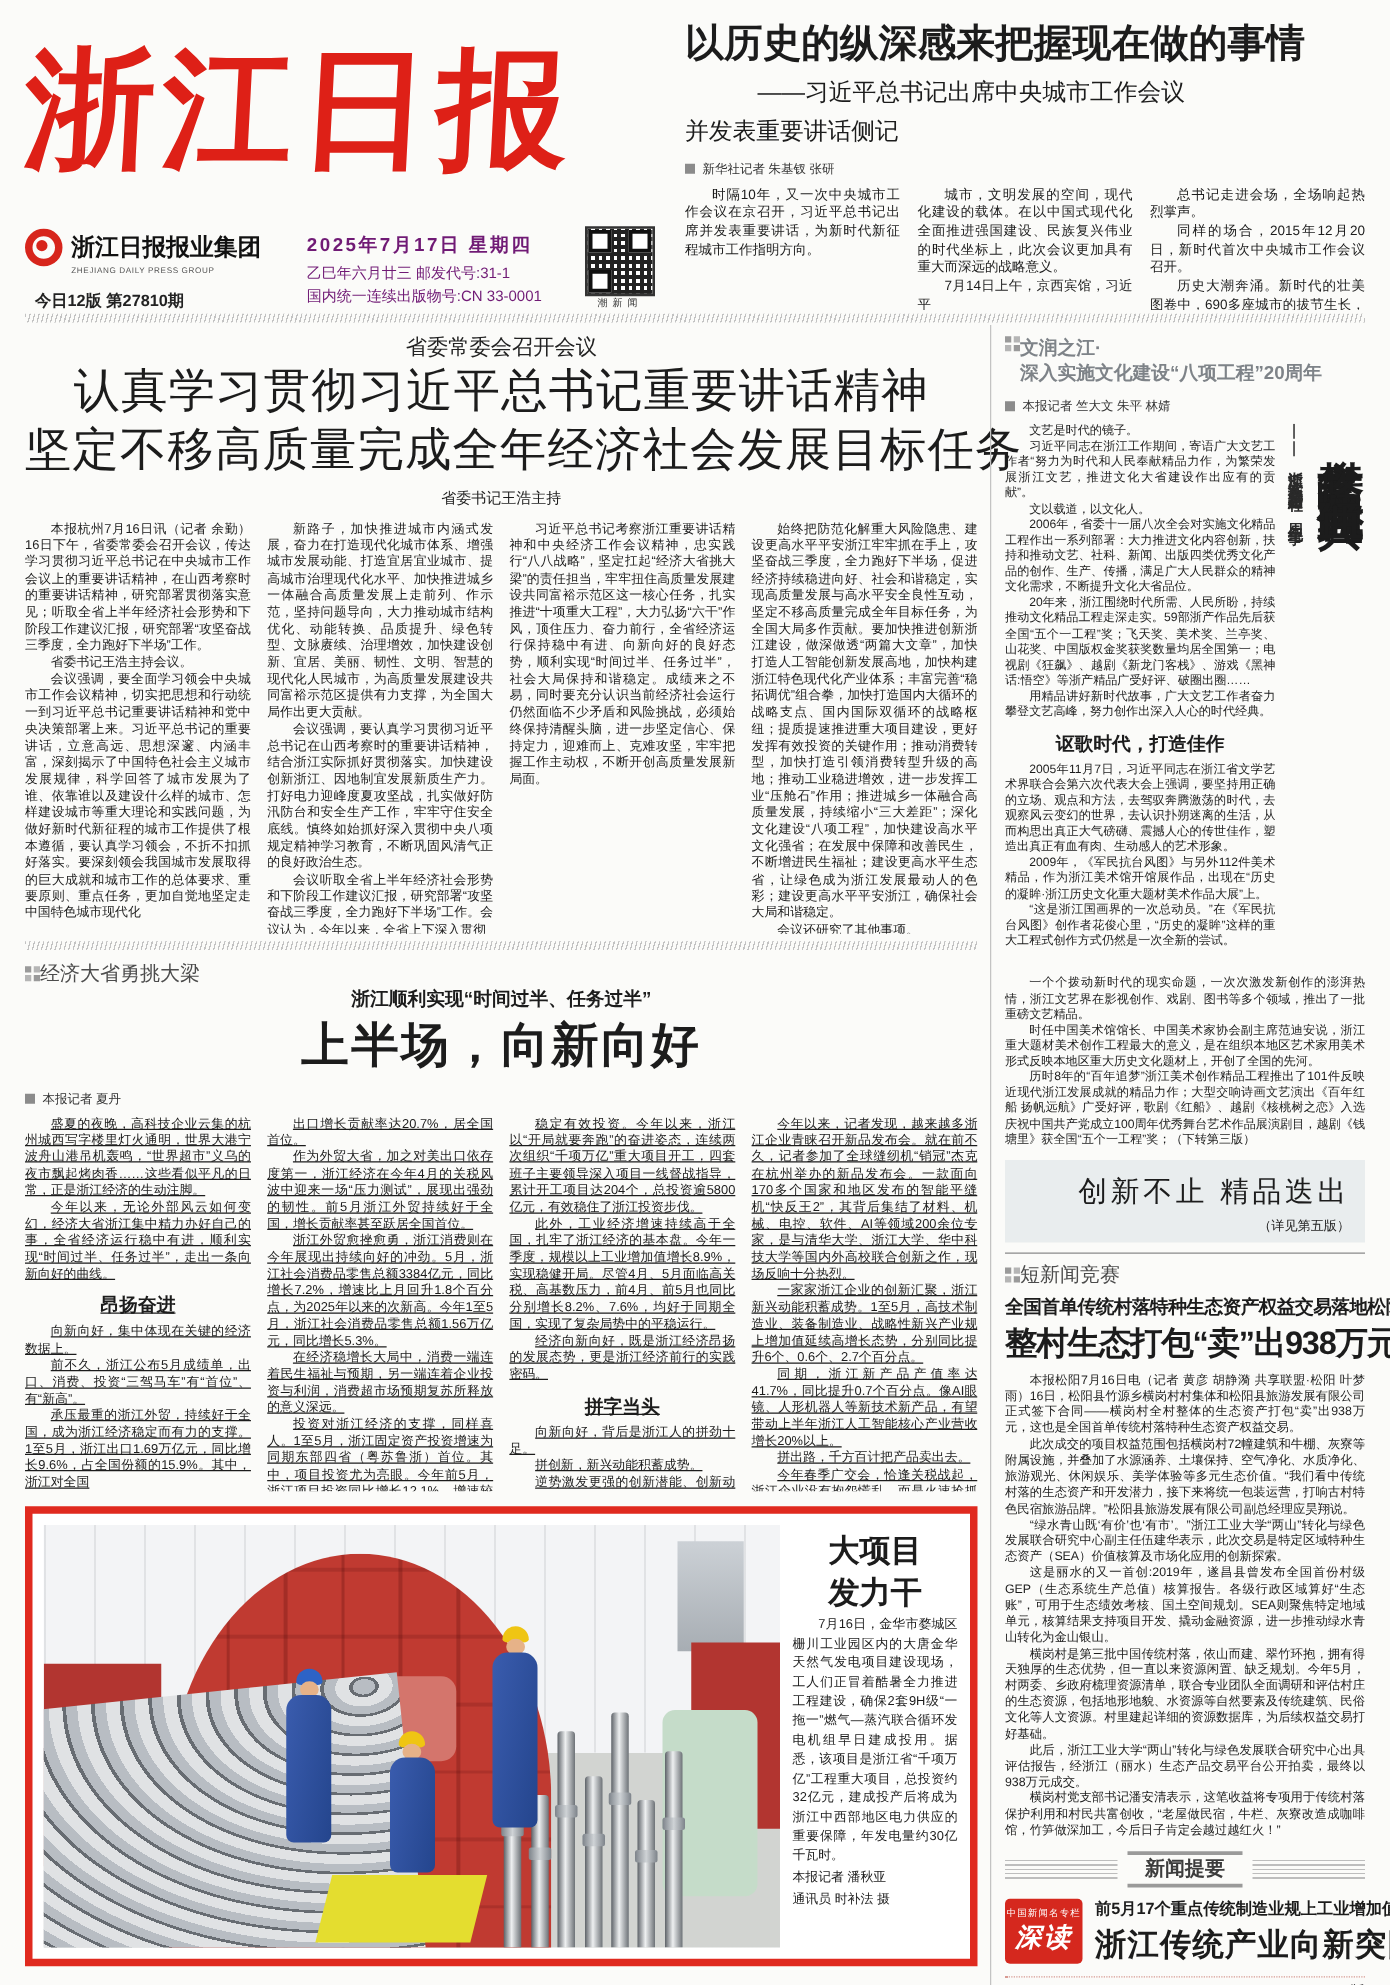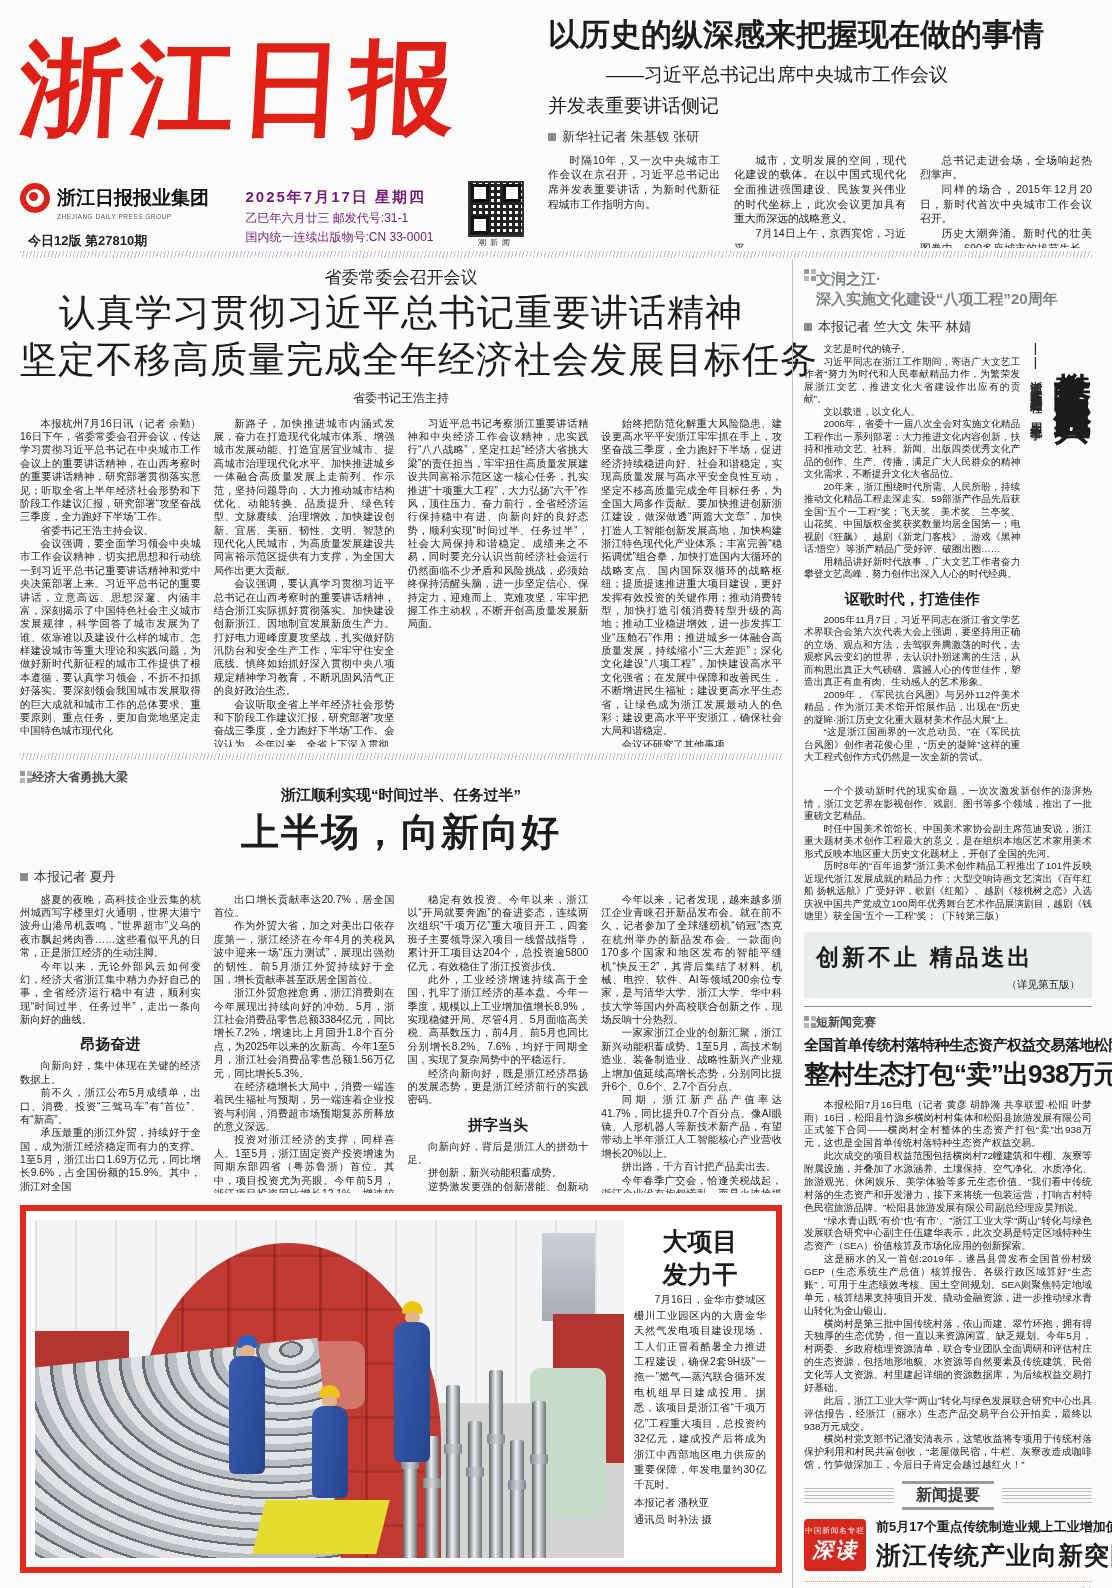--- a/index.html
+++ b/index.html
@@ -26,21 +26,21 @@
        repeating-linear-gradient(90deg,#222 0 3px,#fff 3px 6px);
       position:relative;outline:2px solid #333;}
   .qr i{position:absolute;width:12px;height:12px;border:3px solid #111;background:#fff;}
   .qr i.tl{left:1px;top:1px}.qr i.tr{right:1px;top:1px}.qr i.bl{left:1px;bottom:1px}
   .qr-label{font-size:8px;letter-spacing:4px;color:#333;margin-top:2px;}
   
   .top-story{flex:1;padding-top:6px;min-width:0;}
   .ts-title{font-size:31px;font-weight:900;letter-spacing:0;}
   .ts-sub{font-size:19px;font-weight:500;margin-top:7px;line-height:1.25;}
   .ts-sub.ind{padding-left:58px;}
-  .byline{display:flex;align-items:center;gap:6px;font-size:13px;color:#333;margin:10px 0 7px;}
+  .byline{display:flex;align-items:center;gap:6px;font-size:10px;color:#333;margin:10px 0 7px;}
   .sq{width:8px;height:8px;background:#8b8b8b;flex:none;}
   .ts-cols{display:flex;gap:14px;}
   .ts-cols .col{flex:1;min-width:0;}
   .body-text p{margin:0;text-indent:2em;text-align:justify;}
   .ts-cols p{font-size:10.8px;line-height:1.36;}
   
   .hatch{height:7px;background:repeating-linear-gradient(105deg,#c2c2c2 0 1px,transparent 1px 3.5px);margin:3px 20px 0;}
   
   .content{display:flex;padding:0 20px;margin-top:2px;}
   .left-col{width:762px;flex:none;padding-right:10px;}
@@ -49,24 +49,24 @@
   .ms{padding-top:6px;}
   .ms-kicker{text-align:center;font-size:17px;color:#222;}
   .ms-h{font-size:37px;font-weight:400;text-align:center;line-height:1.28;letter-spacing:1px;white-space:nowrap;}
   .ms-deck{text-align:center;font-size:12px;margin:6px 0 10px;}
   .ms-cols{display:flex;gap:13px;height:330px;overflow:hidden;}
   .ms-cols .col{flex:1;min-width:0;}
   .ms-cols p{font-size:10.3px;line-height:1.3;}
   
   .kicker-row{display:flex;align-items:center;gap:7px;margin:9px 0 0;}
   .marker-dots{width:5px;height:5px;background:#9a9a9a;box-shadow:7px 0 0 #b5b5b5,0 7px 0 #b5b5b5,7px 7px 0 #9a9a9a;flex:none;margin-bottom:7px;}
-  .kicker-text{font-size:12px;font-weight:700;color:#4c4c4c;}
+  .kicker-text{font-size:16px;font-weight:400;color:#4c4c4c;}
   .eco-over{text-align:center;font-size:15px;font-weight:700;margin-top:0;}
   .eco-title{text-align:center;font-size:38px;font-weight:900;margin:2px 0 8px;letter-spacing:2px;}
-  .eco-cols{display:flex;gap:13px;height:300px;overflow:hidden;margin-top:4px;}
+  .eco-cols{display:flex;gap:13px;height:300px;overflow:hidden;margin-top:4px;text-decoration:underline;}
   .eco-cols .col{flex:1;min-width:0;}
   .eco-cols p{font-size:10.3px;line-height:1.3;}
   .col-head{text-align:center;font-size:15px;font-weight:800;margin:9px 0 5px;text-indent:0;}
   
   .photo-block{margin-top:12px;border:6px solid #e02a1f;display:flex;height:368px;box-sizing:border-box;background:#fff;}
   .photo{flex:1;position:relative;overflow:hidden;margin:9px 6px 9px 9px;background:linear-gradient(#f3f4f6 0 54%,#d2d4d1 54% 100%);}
   .ph-panels{position:absolute;inset:0 0 46% 0;background:repeating-linear-gradient(90deg,rgba(120,125,130,.15) 0 2px,transparent 2px 40px);}
   .ph-crane{position:absolute;right:5%;top:4%;width:9%;height:26%;background:linear-gradient(#ccd1d6,#a7adb3);}
   .ph-dome{position:absolute;left:17%;top:7%;width:52%;height:100%;background:
       repeating-linear-gradient(90deg,rgba(60,0,0,.22) 0 3px,transparent 3px 46px),
@@ -101,21 +101,21 @@
   .cult-kicker .kt{font-size:15px;font-weight:800;color:#7e8388;line-height:1.3;}
   .cult-main{display:flex;gap:7px;margin-top:5px;height:438px;overflow:hidden;}
   .cult-body{flex:1;min-width:0;}
   .cult-body p,.cult-full p{font-size:9.7px;line-height:1.29;}
   .vert-strip{display:flex;gap:7px;flex:none;}
   .vert-sub{writing-mode:vertical-rl;font-size:12px;color:#2a2a2a;letter-spacing:2px;font-weight:600;}
   .vert-title{display:flex;flex-direction:column;align-items:center;gap:16px;}
   .vert-title span{writing-mode:vertical-rl;font-size:37px;font-weight:900;line-height:1.1;letter-spacing:2px;}
   .cult-full{margin-top:4px;}
   .promo-box{background:#e9edee;margin:9px 0 8px;padding:10px 12px 6px;}
-  .promo-title{text-align:left;font-size:23px;font-weight:700;letter-spacing:3px;}
+  .promo-title{text-align:right;font-size:23px;font-weight:400;letter-spacing:3px;}
   .promo-note{text-align:right;font-size:10.5px;margin-top:5px;color:#222;}
   .rail-divider{border-top:1.5px solid #8a8a8a;margin:4px 0 7px;}
   .sn-over{font-size:15px;font-weight:800;letter-spacing:-0.5px;margin-top:5px;white-space:nowrap;}
   .sn-title{font-size:26px;font-weight:900;letter-spacing:-1px;margin:2px 0 7px;white-space:nowrap;}
   .sn-body p{font-size:9.9px;line-height:1.3;}
   
   .digest{margin-top:9px;}
   .digest-banner{display:flex;align-items:center;gap:8px;}
   .hatch-sm{flex:1;height:16px;background:repeating-linear-gradient(180deg,#bdbdbd 0 1px,transparent 1px 3.5px);}
   .digest-label{font-size:16px;font-weight:800;color:#3c3c3c;padding:1px 14px;border-top:3px solid #9a9a9a;border-bottom:3px solid #9a9a9a;}

